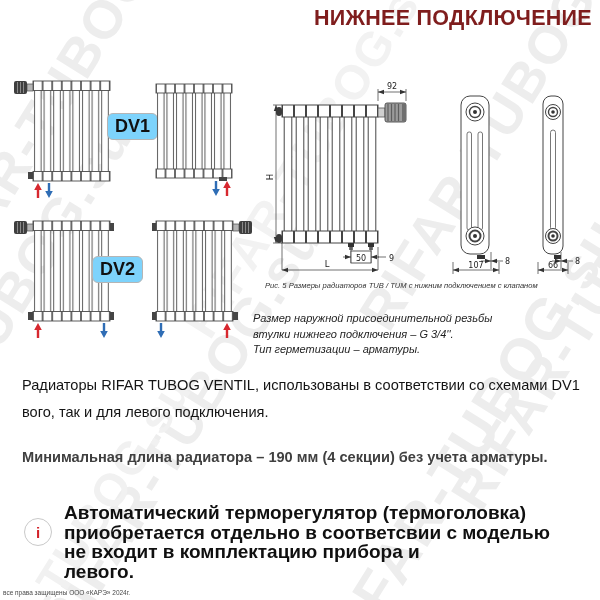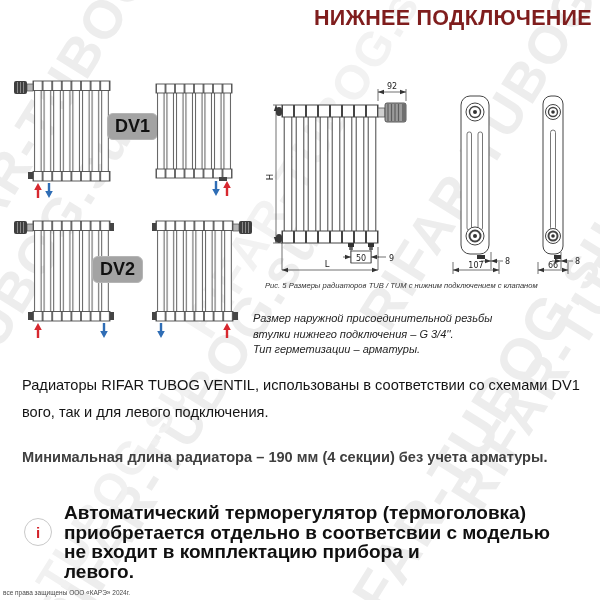--- a/index.html
+++ b/index.html
@@ -5,21 +5,21 @@
   html,body{margin:0;padding:0;}
   body{width:600px;height:600px;overflow:hidden;background:#ffffff;
        font-family:"Liberation Sans",sans-serif;position:relative;}
   .wm{position:absolute;font-weight:bold;color:#ededed;letter-spacing:2px;
       white-space:nowrap;transform:translate(-50%,-50%) rotate(-58deg);
       z-index:0;user-select:none;}
   .abs{position:absolute;z-index:2;}
   .title-block{right:8px;top:7px;text-align:right;line-height:1.1;}
   .title-main{font-size:21.5px;font-weight:800;color:#7f1d1d;letter-spacing:.3px;}
   .title-sub{font-size:17.5px;font-weight:800;color:#e2242a;margin-top:3px;}
-  .dv-label{border:1.5px solid #b5b5b5;border-radius:6px;background:#a3a3a3;
+  .dv-label{border:1.5px solid #b5b5b5;border-radius:6px;background:#7dd3fc;
       padding:2px 7px;font-size:18px;font-weight:bold;color:#111;}
   .fig-caption{font-size:7.6px;font-style:italic;color:#333;}
   .thread-note{font-size:11px;font-style:italic;color:#1e1e1e;line-height:15.5px;}
   .paragraph{font-size:14.6px;color:#141414;line-height:27px;white-space:nowrap;}
   .min-note{font-size:14.6px;font-weight:bold;color:#404040;white-space:nowrap;}
   .info-text{font-size:19px;font-weight:600;color:#101010;line-height:19.5px;white-space:nowrap;}
   .info-icon{width:26px;height:26px;border:1.5px solid #c9c9c9;border-radius:50%;
       display:flex;align-items:center;justify-content:center;
       color:#d3232a;font-weight:bold;font-size:15px;background:#fff;}
   .copyright{font-size:6.5px;color:#4a4a4a;}

